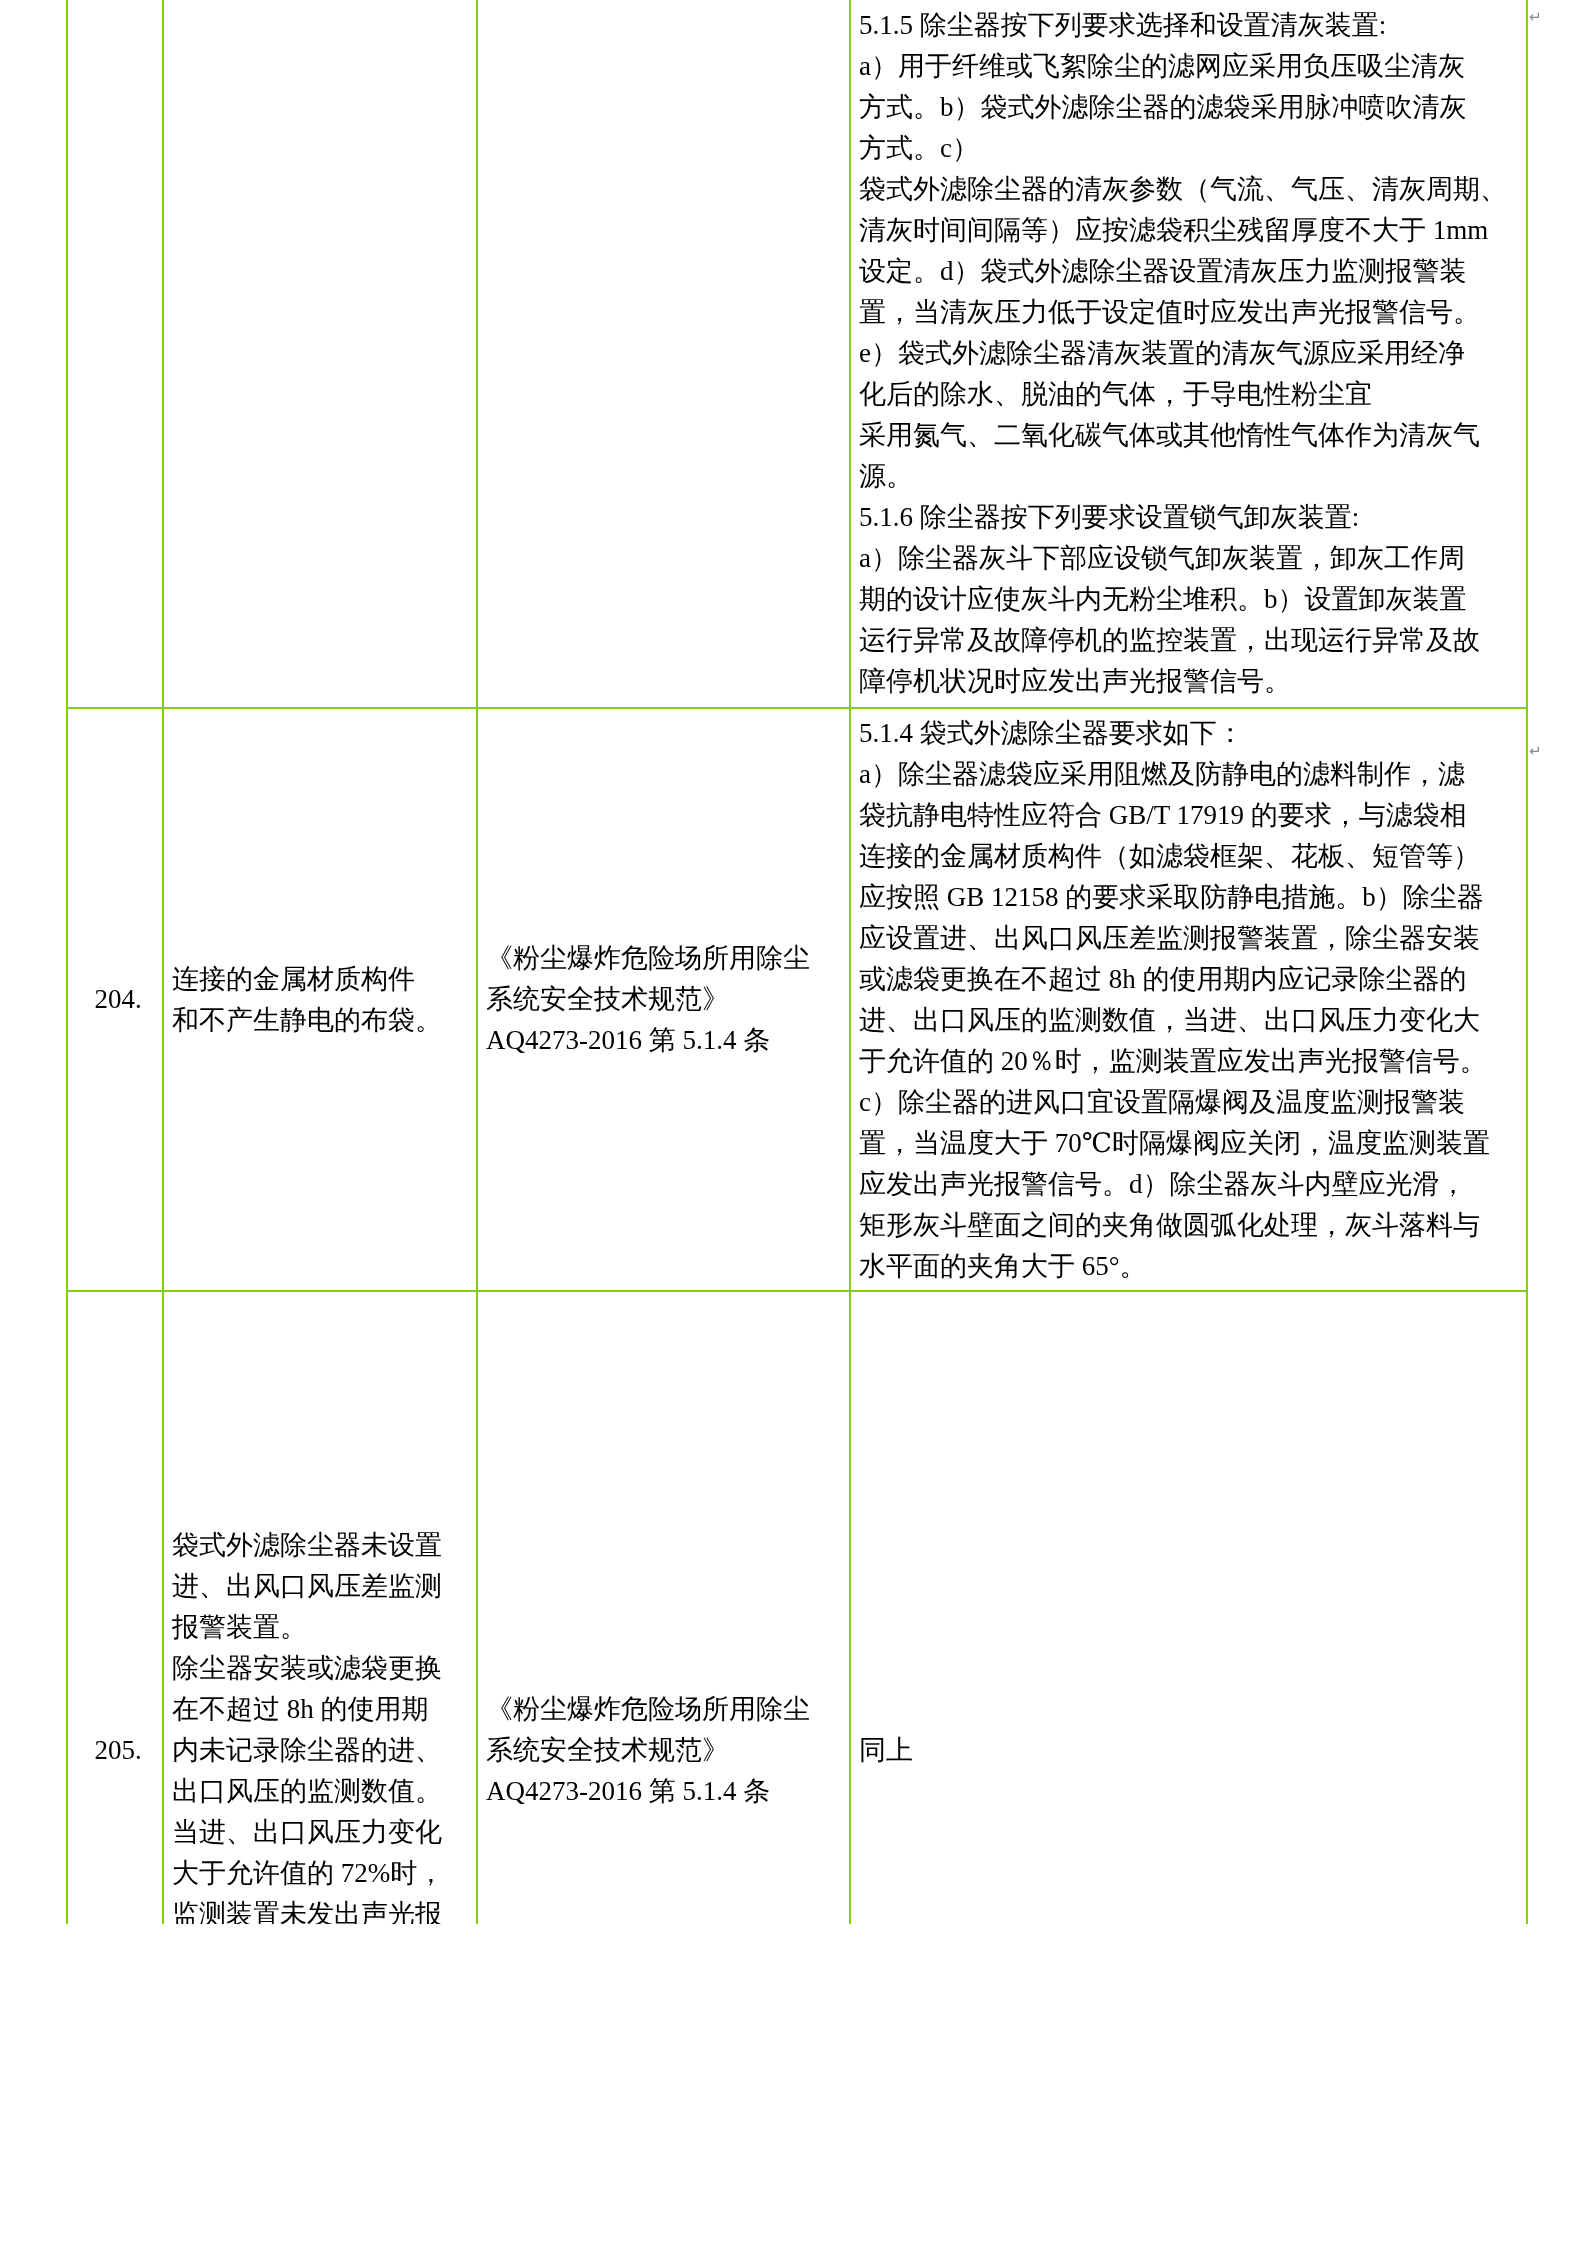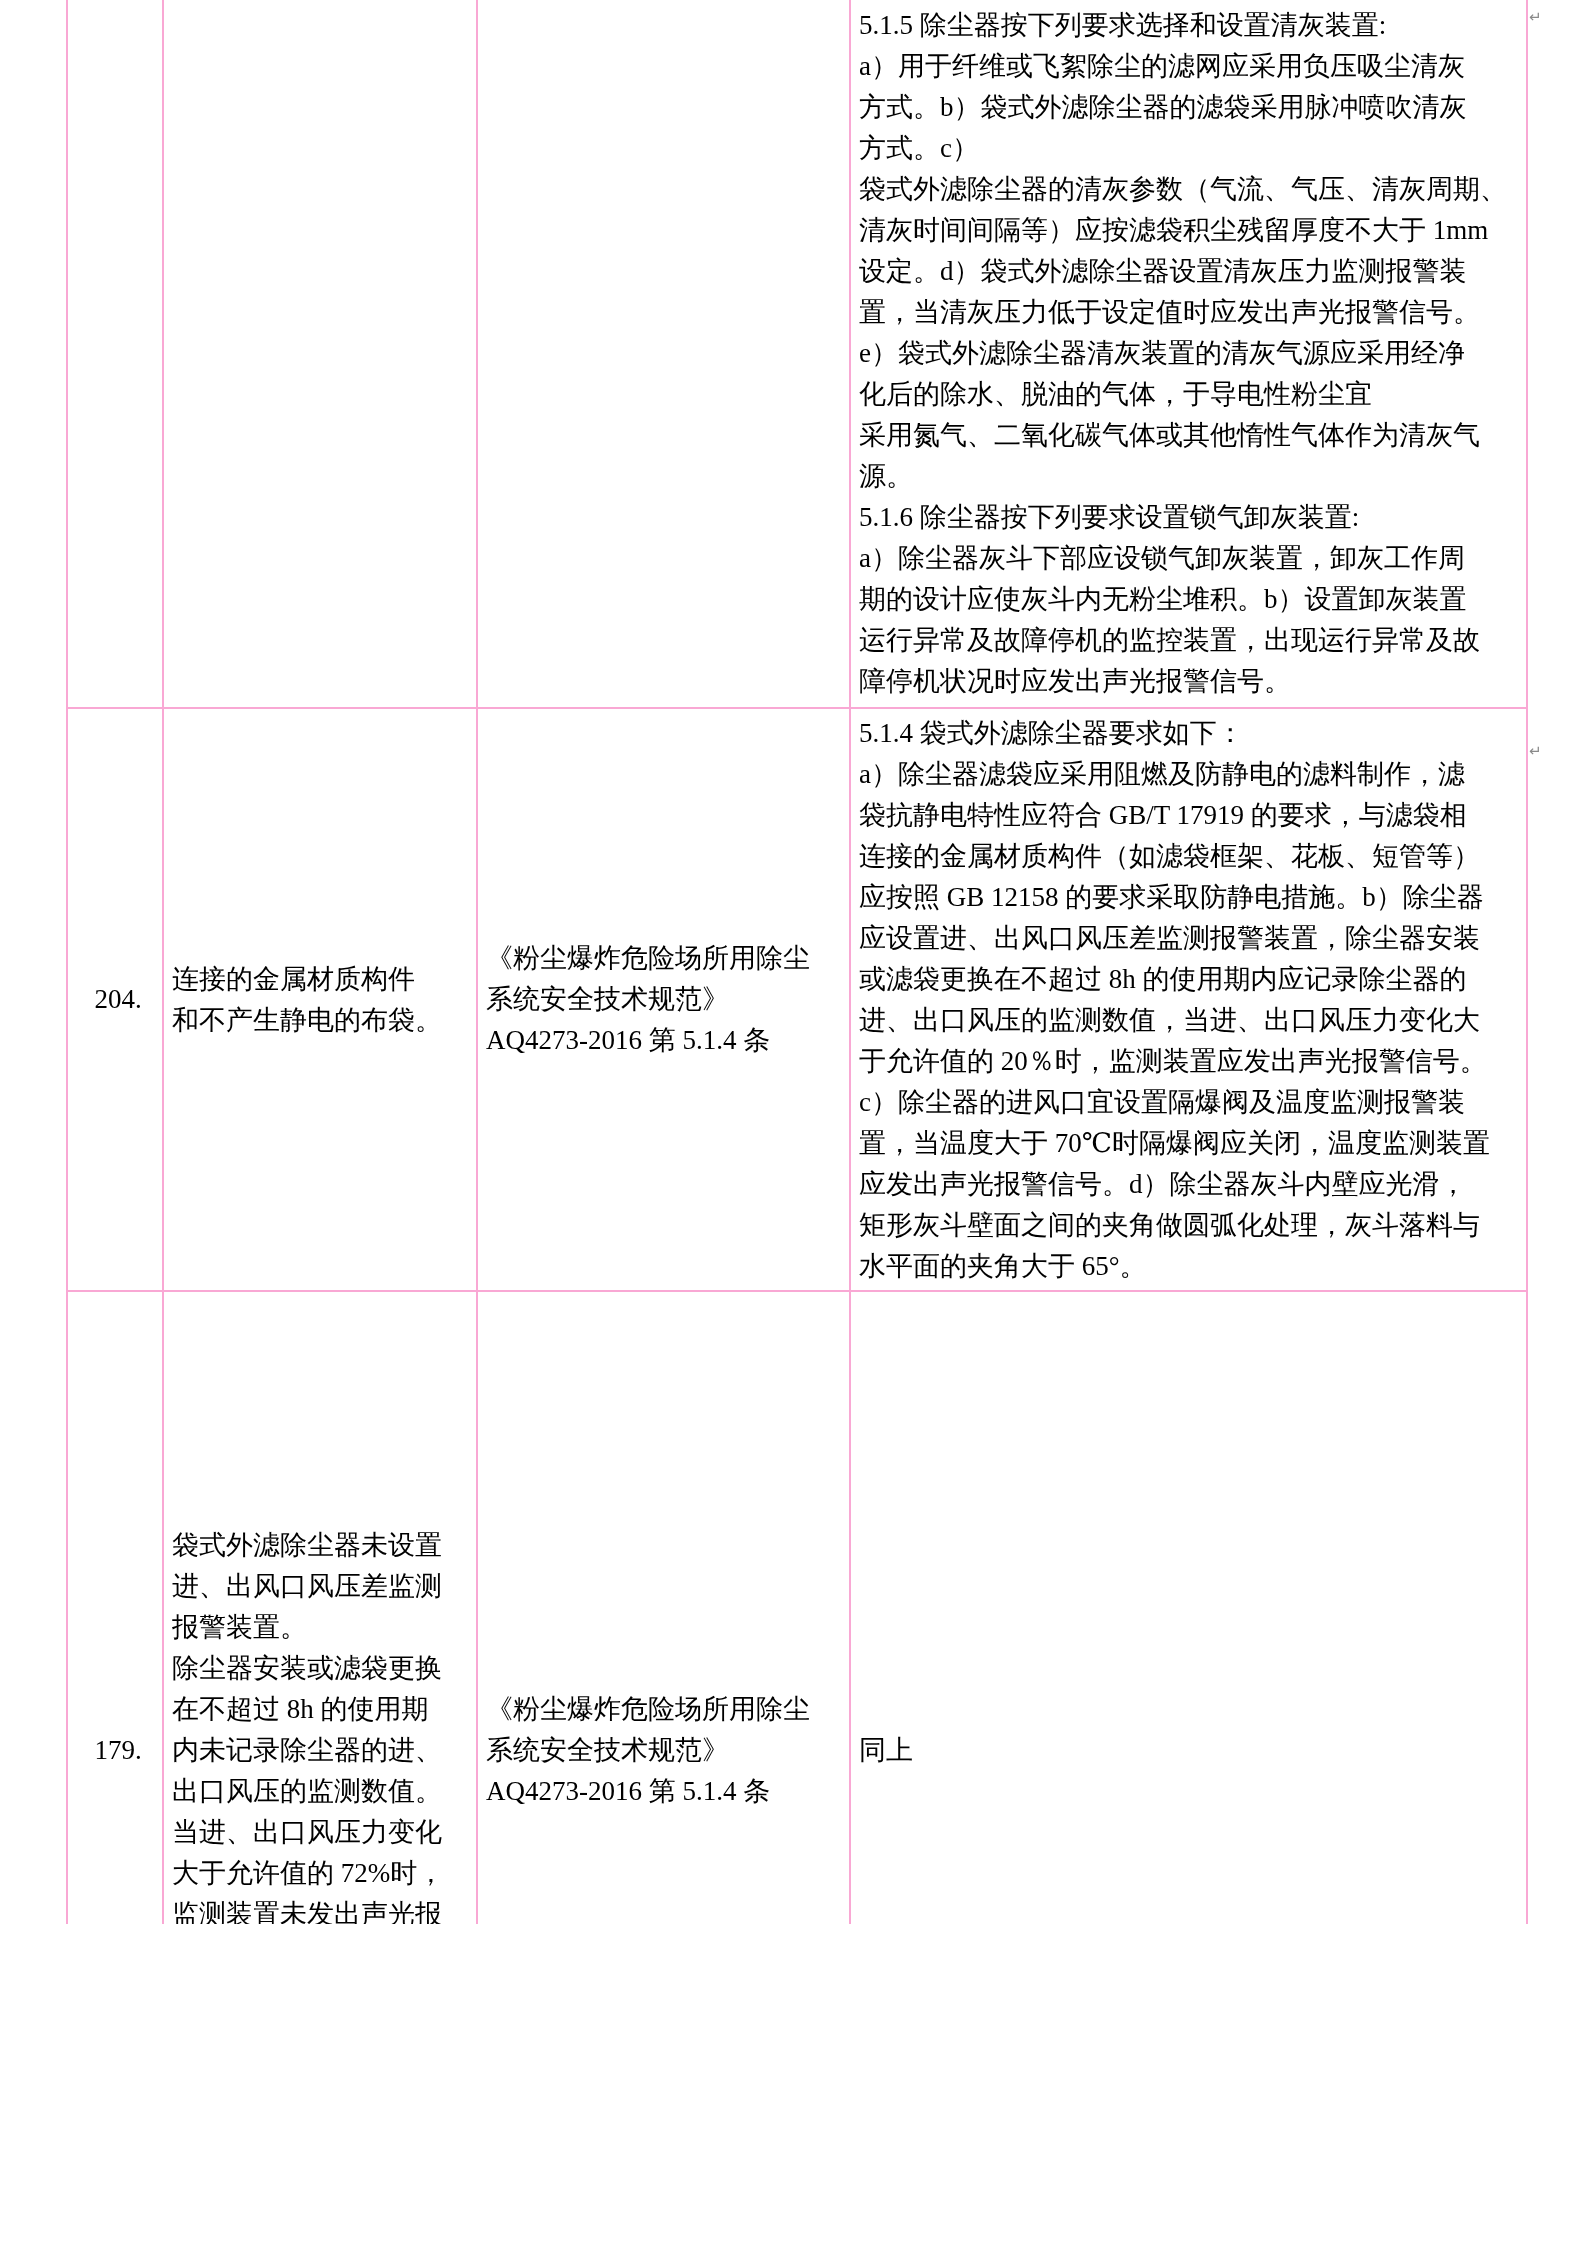--- a/index.html
+++ b/index.html
@@ -18,21 +18,21 @@
   }
   table.doc-table {
     position: absolute;
     left: 66px;
     top: 0;
     border-collapse: collapse;
     table-layout: fixed;
     width: 1460px;
   }
   table.doc-table td {
-    border: 2px solid #f9a8d4;
+    border: 2px solid #84cc16;
     vertical-align: middle;
     font-size: 27px;
     line-height: 41px;
     white-space: pre;
     padding: 0 2px 0 8px;
     overflow: hidden;
   }
   tr.row-first td {
     border-top: none; 
   }
@@ -108,21 +108,21 @@
 或滤袋更换在不超过 8h 的使用期内应记录除尘器的
 进、出口风压的监测数值，当进、出口风压力变化大
 于允许值的 20％时，监测装置应发出声光报警信号。
 c）除尘器的进风口宜设置隔爆阀及温度监测报警装
 置，当温度大于 70℃时隔爆阀应关闭，温度监测装置
 应发出声光报警信号。d）除尘器灰斗内壁应光滑，
 矩形灰斗壁面之间的夹角做圆弧化处理，灰斗落料与
 水平面的夹角大于 65°。</td>
       </tr>
       <tr class="row-205">
-        <td class="c-no">179.</td>
+        <td class="c-no">205.</td>
         <td class="c-problem">袋式外滤除尘器未设置
 进、出风口风压差监测
 报警装置。
 除尘器安装或滤袋更换
 在不超过 8h 的使用期
 内未记录除尘器的进、
 出口风压的监测数值。
 当进、出口风压力变化
 大于允许值的 72%时，
 监测装置未发出声光报

